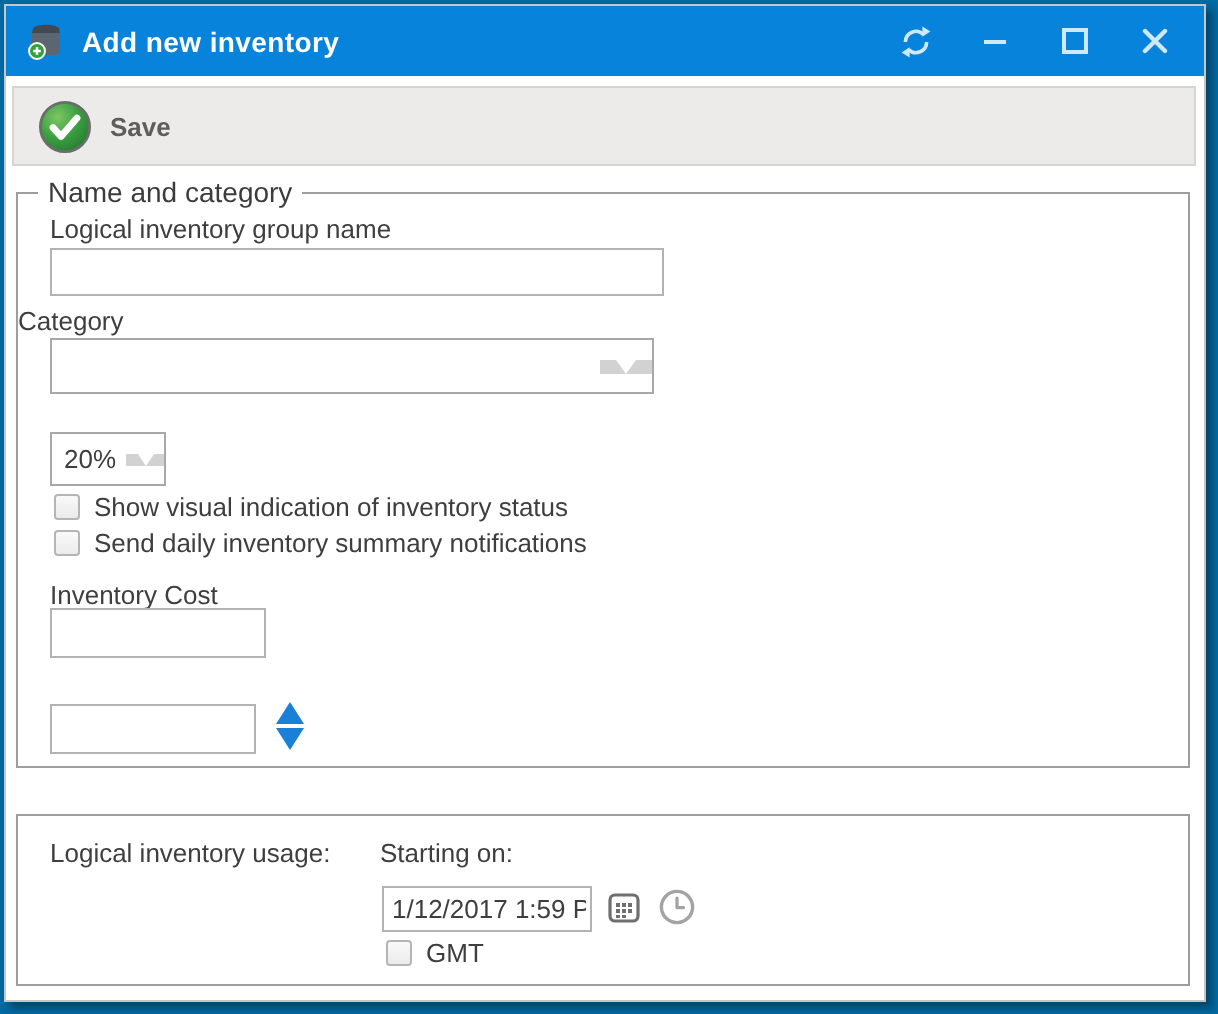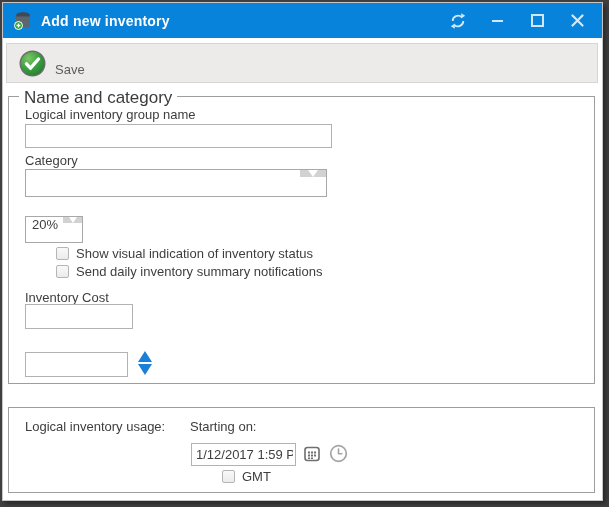--- a/index.html
+++ b/index.html
@@ -1,51 +1,51 @@
 <!DOCTYPE html>
 <html><head>
 <meta charset="utf-8">
 <style>
   html,body{margin:0;padding:0;background:#ffffff;}
   .stage{position:relative;width:609px;height:507px;overflow:hidden;
-         font-family:"Liberation Sans",sans-serif;color:#3e3e3e;background:#404040;}
+         font-family:"Liberation Sans",sans-serif;color:#3e3e3e;background:#0369a1;}
   .window{position:absolute;left:2px;top:2px;width:599px;height:497px;background:#ffffff;
           border:1px solid #c6c6c6;box-shadow:3px 3px 4px rgba(0,0,0,0.35);}
   
   .titlebar{position:absolute;left:0;top:0;right:0;height:35px;background:#0883db;
             display:flex;align-items:center;padding:0 10px;box-sizing:border-box;}
   .title-icon{width:20px;height:19px;margin-right:8px;flex:0 0 auto;}
   .title-text{color:#ffffff;font-size:14px;font-weight:bold;letter-spacing:.2px;}
   .win-controls{margin-left:auto;display:flex;align-items:center;gap:23px;padding-right:6px;}
   .win-btn{width:17px;height:17px;display:flex;align-items:center;justify-content:center;cursor:pointer;}
   .min-glyph{width:11px;height:2px;background:#cfe9fb;}
   .max-glyph{width:9px;height:9px;border:2px solid #cfe9fb;}
   
   .toolbar{position:absolute;left:3px;top:40px;width:592px;height:40px;box-sizing:border-box;
            background:#edeaea;border:1px solid #d7d4d4;display:flex;align-items:center;}
-  .save-btn{display:flex;align-items:flex-end;gap:9px;margin-left:10px;padding:2px 10px 2px 2px;cursor:pointer;}
+  .save-btn{display:flex;align-items:center;gap:9px;margin-left:10px;padding:2px 10px 2px 2px;cursor:pointer;font-weight:bold;}
   .save-label{font-size:13px;color:#5d5d5d;}
   
   .groupbox{position:absolute;border:1px solid #9e9e9e;background:#ffffff;box-sizing:border-box;}
   .gb1{left:5px;top:93px;width:587px;height:288px;}
   .gb2{left:5px;top:404px;width:587px;height:86px;}
-  .legend{position:absolute;top:-9px;left:10px;background:#ffffff;padding:0 5px;font-size:17px;color:#3c3c3c;}
+  .legend{position:absolute;top:-9px;left:10px;background:#ffffff;padding:0 5px;font-size:14px;color:#3c3c3c;}
   .fld-label{position:absolute;font-size:13px;color:#3e3e3e;white-space:nowrap;}
   .text-input{position:absolute;box-sizing:border-box;border:1px solid #b2b2b2;background:#fff;
               font-family:"Liberation Sans",sans-serif;font-size:13px;color:#3e3e3e;padding:2px 4px;outline:none;}
   
   .combo{position:absolute;box-sizing:border-box;background:#ffffff;border:1px solid #a8a8a8;
-         display:flex;align-items:flex-start;cursor:pointer;}
+         display:flex;align-items:center;cursor:pointer;}
   .combo-field{flex:1;display:flex;align-items:center;padding-left:6px;font-size:13px;color:#3e3e3e;overflow:hidden;white-space:nowrap;}
   .combo-btn{width:26px;background:#d2d2d2;display:flex;align-items:center;justify-content:center;flex:0 0 auto;}
   .combo-btn.small{width:19px;}
   .tri-down{width:0;height:0;border-left:5px solid transparent;border-right:5px solid transparent;border-top:7px solid #ffffff;}
   .combo-btn.small .tri-down{border-left-width:4px;border-right-width:4px;border-top-width:6px;}
   
-  .check-row{position:absolute;display:flex;align-items:center;gap:7px;cursor:pointer;margin-left:29px;}
+  .check-row{position:absolute;display:flex;align-items:center;gap:7px;cursor:pointer;}
   .checkbox{width:13px;height:13px;box-sizing:border-box;border:1px solid #b5b5b5;border-radius:2px;
             background:linear-gradient(#f9f9f9,#ebebeb);flex:0 0 auto;}
   .check-label{font-size:13px;color:#3e3e3e;white-space:nowrap;}
   
   .spinner{position:absolute;display:flex;flex-direction:column;align-items:center;gap:2px;cursor:pointer;}
   .spin-up{width:0;height:0;border-left:7px solid transparent;border-right:7px solid transparent;border-bottom:11px solid #1a7fd6;}
   .spin-down{width:0;height:0;border-left:7px solid transparent;border-right:7px solid transparent;border-top:11px solid #1a7fd6;}
   .picker-icon{position:absolute;cursor:pointer;display:flex;align-items:center;justify-content:center;}
 </style>
 </head>
@@ -105,21 +105,21 @@
         <span class="save-label">Save</span>
       </div>
     </div>
 
     <div class="groupbox gb1">
       <span class="legend">Name and category</span>
 
       <span class="fld-label" style="left:16px;top:10px;">Logical inventory group name</span>
       <input class="text-input" style="left: 16px; top: 27px; width: 307px; height: 24px;" value="">
 
-      <span class="fld-label" style="left:16px;top:56px;text-align:right;">Category</span>
+      <span class="fld-label" style="left:0;top:56px;text-align:right;">Category</span>
       <div class="combo" style="left:16px;top:72px;width:302px;height:28px;">
         <span class="combo-field"></span>
         <span class="combo-btn">
           <span class="tri-down"></span>
         </span>
       </div>
 
       <div class="combo" style="left:16px;top:119px;width:58px;height:27px;">
         <span class="combo-field">20%</span>
         <span class="combo-btn small">

